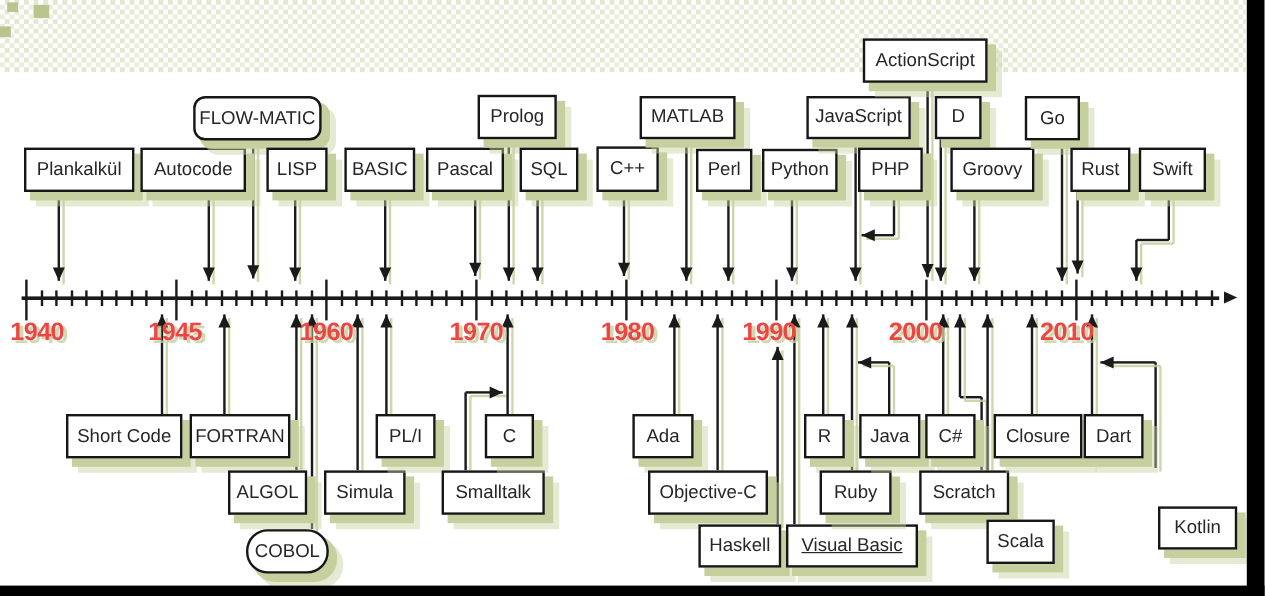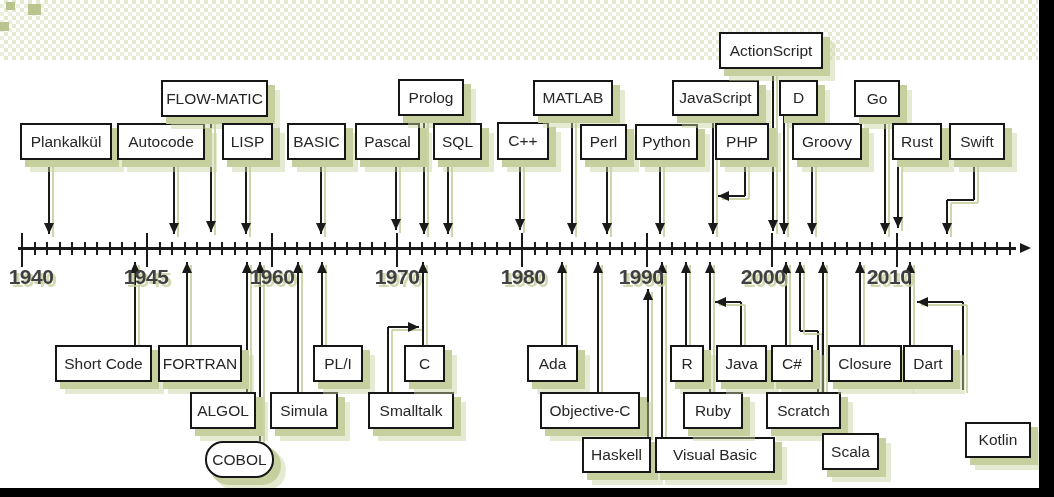--- a/index.html
+++ b/index.html
@@ -16,21 +16,21 @@
   .seg{position:absolute;z-index:10;background:#1a1a1a;box-shadow:4px 3px 0 rgba(198,208,158,.85);}
   .ah{position:absolute;z-index:12;width:0;height:0;}
   .ah.down{border-left:5px solid transparent;border-right:5px solid transparent;border-top:11px solid #1a1a1a;}
   .ah.up{border-left:5px solid transparent;border-right:5px solid transparent;border-bottom:11px solid #1a1a1a;}
   .ah.left{border-top:5px solid transparent;border-bottom:5px solid transparent;border-right:11px solid #1a1a1a;}
   .ah.right{border-top:5px solid transparent;border-bottom:5px solid transparent;border-left:11px solid #1a1a1a;}
   .axisline{position:absolute;z-index:15;background:#1a1a1a;}
   .tick{position:absolute;z-index:15;background:#1a1a1a;}
   .year{
     position:absolute;z-index:16;transform:translateX(-50%);
-    font-size:21px;font-weight:700;color:#404040;letter-spacing:-.5px;white-space:nowrap;
+    font-size:21px;font-weight:700;color:#ef4444;letter-spacing:-.5px;white-space:nowrap;
     text-shadow:3px 3px 0 rgba(198,208,158,.8);
   }
   .checker{
     position:absolute;z-index:1;
     background-image:conic-gradient(rgba(197,207,157,.95) 25%,transparent 0 50%,rgba(197,207,157,.7) 0 75%,transparent 0);
     background-size:8px 8px;
   }
   .speck{position:absolute;z-index:2;background:#b9c48e;}
   .frame{position:absolute;z-index:90;background:#000000;}
 </style>
@@ -142,21 +142,21 @@
     <div class="box" style="left: 20px; top: 123px; width: 92px; height: 37px;">
       <span>Plankalkül</span>
     </div>
     <div class="seg" style="left: 173px; top: 160px; width: 2px; height: 74px;"></div>
     <div class="ah down" style="left: 169px; top: 223px;"></div>
     <div class="box" style="left: 117px; top: 123px; width: 88px; height: 37px;">
       <span>Autocode</span>
     </div>
     <div class="seg" style="left: 210px; top: 117px; width: 2px; height: 115px;"></div>
     <div class="ah down" style="left: 206px; top: 221px;"></div>
-    <div class="box" style="left: 161px; top: 80px; width: 107px; height: 37px;">
+    <div class="box" style="left: 161px; top: 80px; width: 107px; height: 37px; border-radius: 10px;">
       <span>FLOW-MATIC</span>
     </div>
     <div class="seg" style="left: 245px; top: 160px; width: 2px; height: 74px;"></div>
     <div class="ah down" style="left: 241px; top: 223px;"></div>
     <div class="box" style="left: 222px; top: 123px; width: 51px; height: 37px;">
       <span>LISP</span>
     </div>
     <div class="seg" style="left: 320px; top: 160px; width: 2px; height: 74px;"></div>
     <div class="ah down" style="left: 316px; top: 223px;"></div>
     <div class="box" style="left: 287px; top: 123px; width: 59px; height: 37px;">
@@ -291,21 +291,21 @@
     <div class="box" style="left: 540px; top: 392px; width: 100px; height: 37px;">
       <span>Objective-C</span>
     </div>
     <div class="seg" style="left: 647px; top: 289px; width: 2px; height: 148px;"></div>
     <div class="ah up" style="left: 643px; top: 289px;"></div>
     <div class="box" style="left: 582px; top: 437px; width: 69px; height: 36px;">
       <span>Haskell</span>
     </div>
     <div class="seg" style="left: 661px; top: 262px; width: 2px; height: 175px;"></div>
     <div class="ah up" style="left: 657px; top: 262px;"></div>
-    <div class="box" style="left: 655px; top: 437px; width: 120px; height: 36px;">
+    <div class="box" style="left: 655px; top: 437px; width: 110px; height: 36px; text-decoration: underline;">
       <span>Visual Basic</span>
     </div>
     <div class="seg" style="left: 685px; top: 262px; width: 2px; height: 83px;"></div>
     <div class="ah up" style="left: 681px; top: 262px;"></div>
     <div class="box" style="left: 670px; top: 345px; width: 34px; height: 37px;">
       <span>R</span>
     </div>
     <div class="seg" style="left: 709px; top: 262px; width: 2px; height: 130px;"></div>
     <div class="ah up" style="left: 705px; top: 262px;"></div>
     <div class="box" style="left: 683px; top: 392px; width: 60px; height: 37px;">

